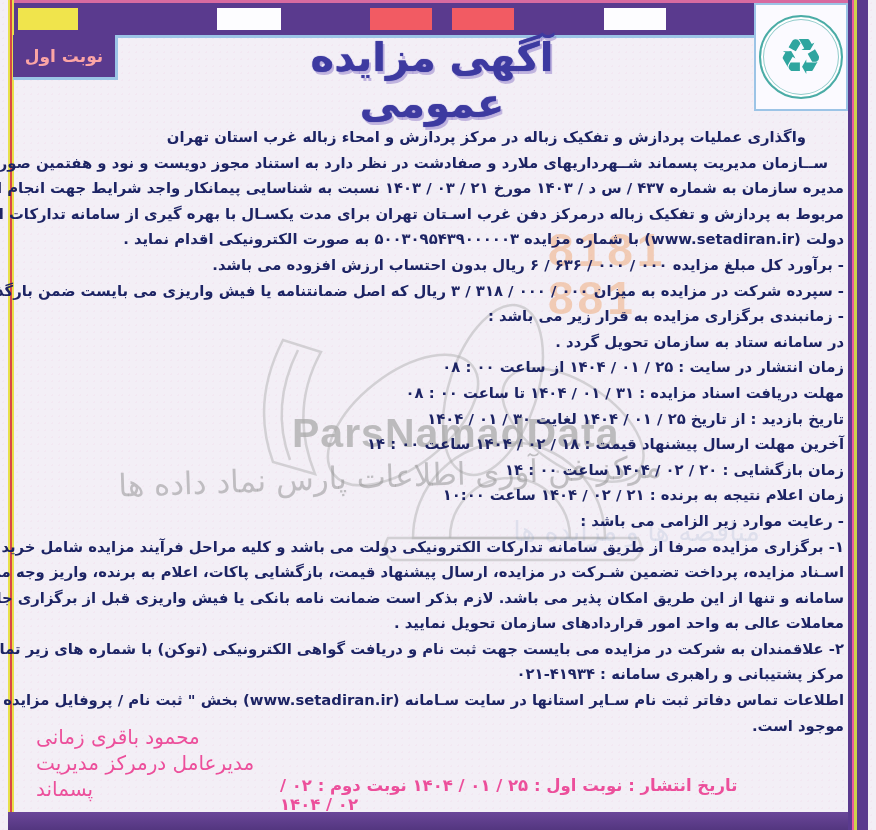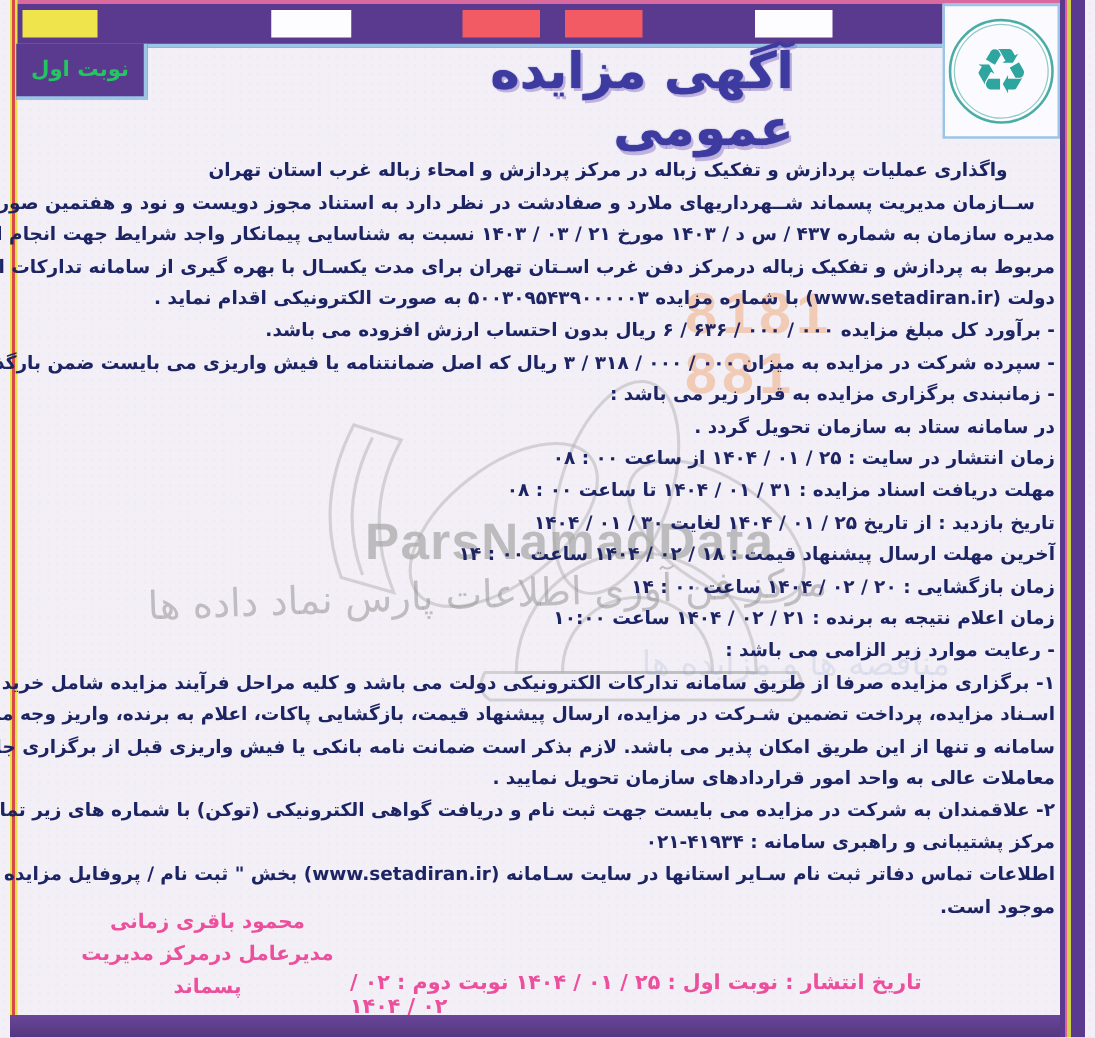--- a/index.html
+++ b/index.html
@@ -18,53 +18,53 @@
   .band-rect{position:absolute;top:5px;height:22px;}
   .left-border{position:absolute;left:8px;top:0;width:6px;height:830px;
     background:linear-gradient(to right,#e8e04a 0 2px,#d84848 2px 4px,#e8e04a 4px 6px);}
   .right-border{position:absolute;left:848px;top:0;width:20px;height:830px;
     background:linear-gradient(to right,#5a3a8e 0 4px,#e85a9e 4px 6px,#ccd34a 6px 9px,#5a3a8e 9px 20px);}
   .bottom-band{position:absolute;left:8px;top:812px;width:840px;height:18px;
     background:linear-gradient(to bottom,#6a4699,#53367f);}
   .badge{
     position:absolute;left:13px;top:35px;width:102px;height:42px;
     background:#5a3a8e;border-right:3px solid #9cc4e6;border-bottom:3px solid #9cc4e6;
-    color:#22c55e;font-weight:bold;font-size:17px;
+    color:#fca5a5;font-weight:bold;font-size:17px;
     display:flex;align-items:center;justify-content:center;direction:rtl;
   }
   .logo-box{
     position:absolute;left:754px;top:3px;width:94px;height:108px;
     background:#fbfaff;border:2px solid #9cc4e6;box-sizing:border-box;
     display:flex;align-items:center;justify-content:center;
   }
   .logo-circle{
     width:80px;height:80px;border:2px solid #4aaca6;border-radius:50%;
     display:flex;align-items:center;justify-content:center;
     box-shadow:inset 0 0 0 2px #fff, inset 0 0 0 3px rgba(74,172,166,.6);
   }
   .logo-circle span{font-size:50px;line-height:1;color:#2fa59f;}
   
   .title{
-    position:absolute;left:255px;top:34px;width:380px;height:58px;
-    direction:rtl;
+    position:absolute;left:242px;top:34px;width:380px;height:58px;
+    direction:rtl;text-align:center;
     font-size:40px;font-weight:bold;color:#3d3aa0;
     text-shadow:0 0 1px #4340a8, 2px 3px 0 rgba(142,122,200,.5);
   }
   
   .body-text{
     position:absolute;left:32px;top:124px;width:812px;
     direction:rtl;color:#1d2464;font-weight:bold;font-size:14.8px;
   }
   .body-text p{margin:0;line-height:25.6px;white-space:nowrap;text-align:right;}
   .indent-lg{padding-right:38px;}
   .indent-sm{padding-right:16px;}
   
   .signature{
     position:absolute;left:36px;top:724px;width:260px;
-    direction:rtl;text-align:center;color:#ec4f9b;font-weight:bold;font-size:16px;line-height:26px;
+    direction:rtl;text-align:left;color:#ec4f9b;font-weight:normal;font-size:20px;line-height:26px;
   }
   .footer-line{
     position:absolute;left:280px;top:776px;width:470px;
     direction:rtl;text-align:left;color:#ec4f9b;font-weight:bold;font-size:16.5px;
   }
   
   .wm{position:absolute;pointer-events:none;}
   .wm-brand{left:292px;top:410px;font-family:"Liberation Sans",sans-serif;
     font-size:41px;font-weight:bold;color:rgba(170,170,170,.75);letter-spacing:1px;}
   .wm-caption{left:50px;top:458px;width:680px;direction:rtl;text-align:center;

